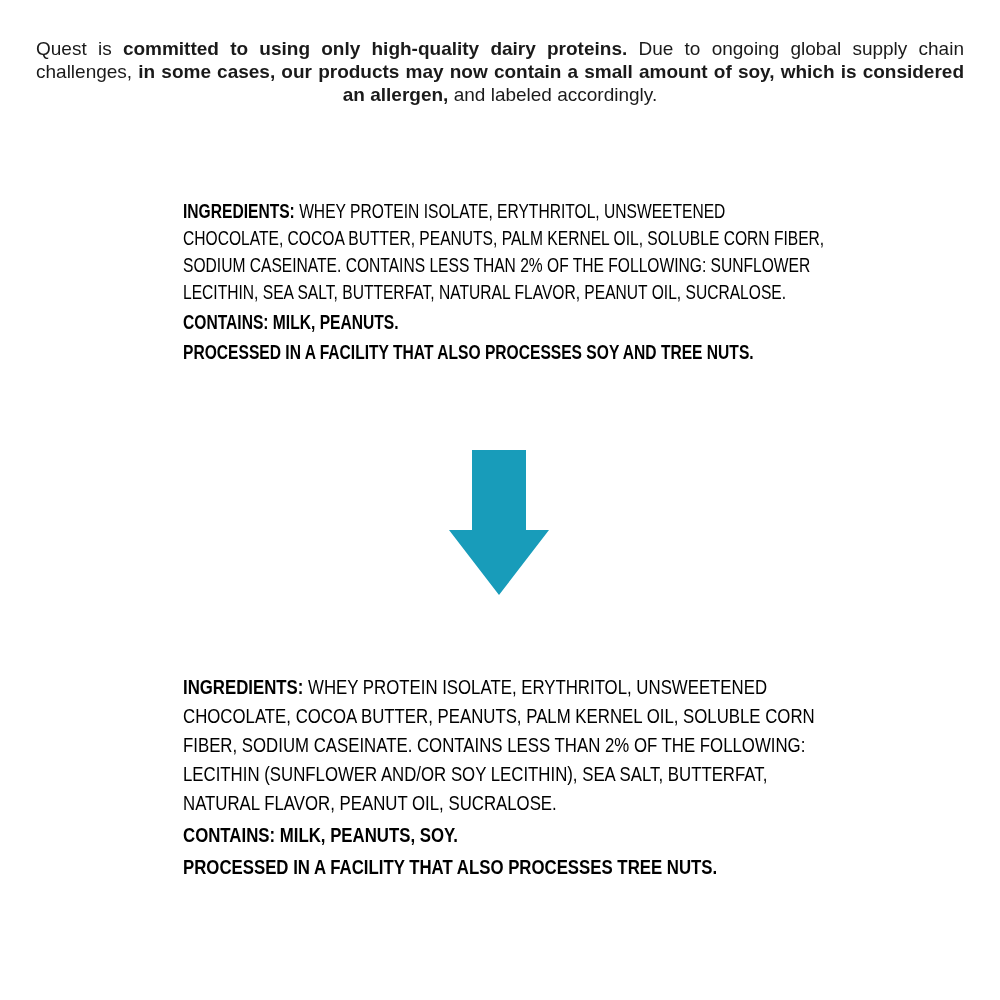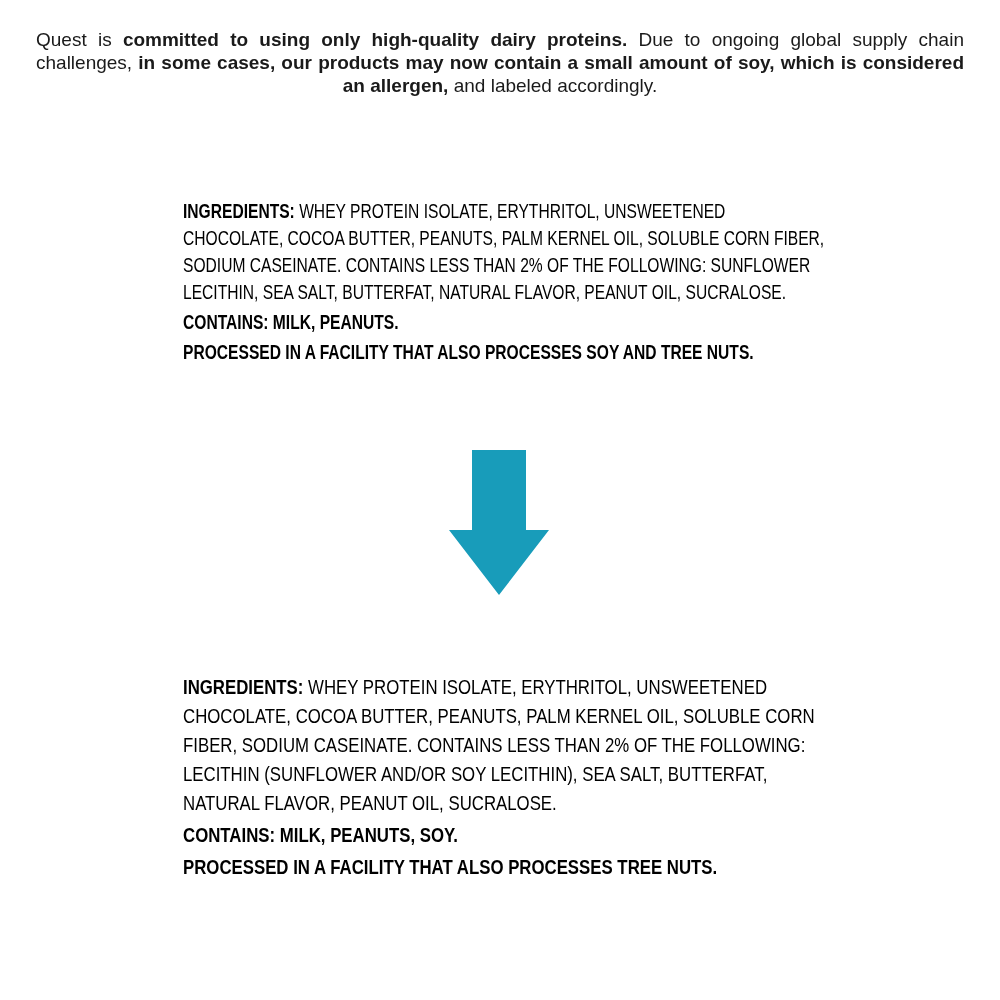--- a/index.html
+++ b/index.html
@@ -7,21 +7,21 @@
     position: relative;
     width: 1000px;
     height: 1000px;
     background: #ffffff;
     overflow: hidden;
     font-family: "Liberation Sans", sans-serif;
   }
   .intro {
     position: absolute;
     left: 36px;
-    top: 28px;
+    top: 37px;
     width: 928px;
     margin: 0;
     font-size: 19px;
     line-height: 23px;
     color: #1a1a1a;
     text-align: justify;
     text-align-last: center;
   }
   .label-block {
     position: absolute;

